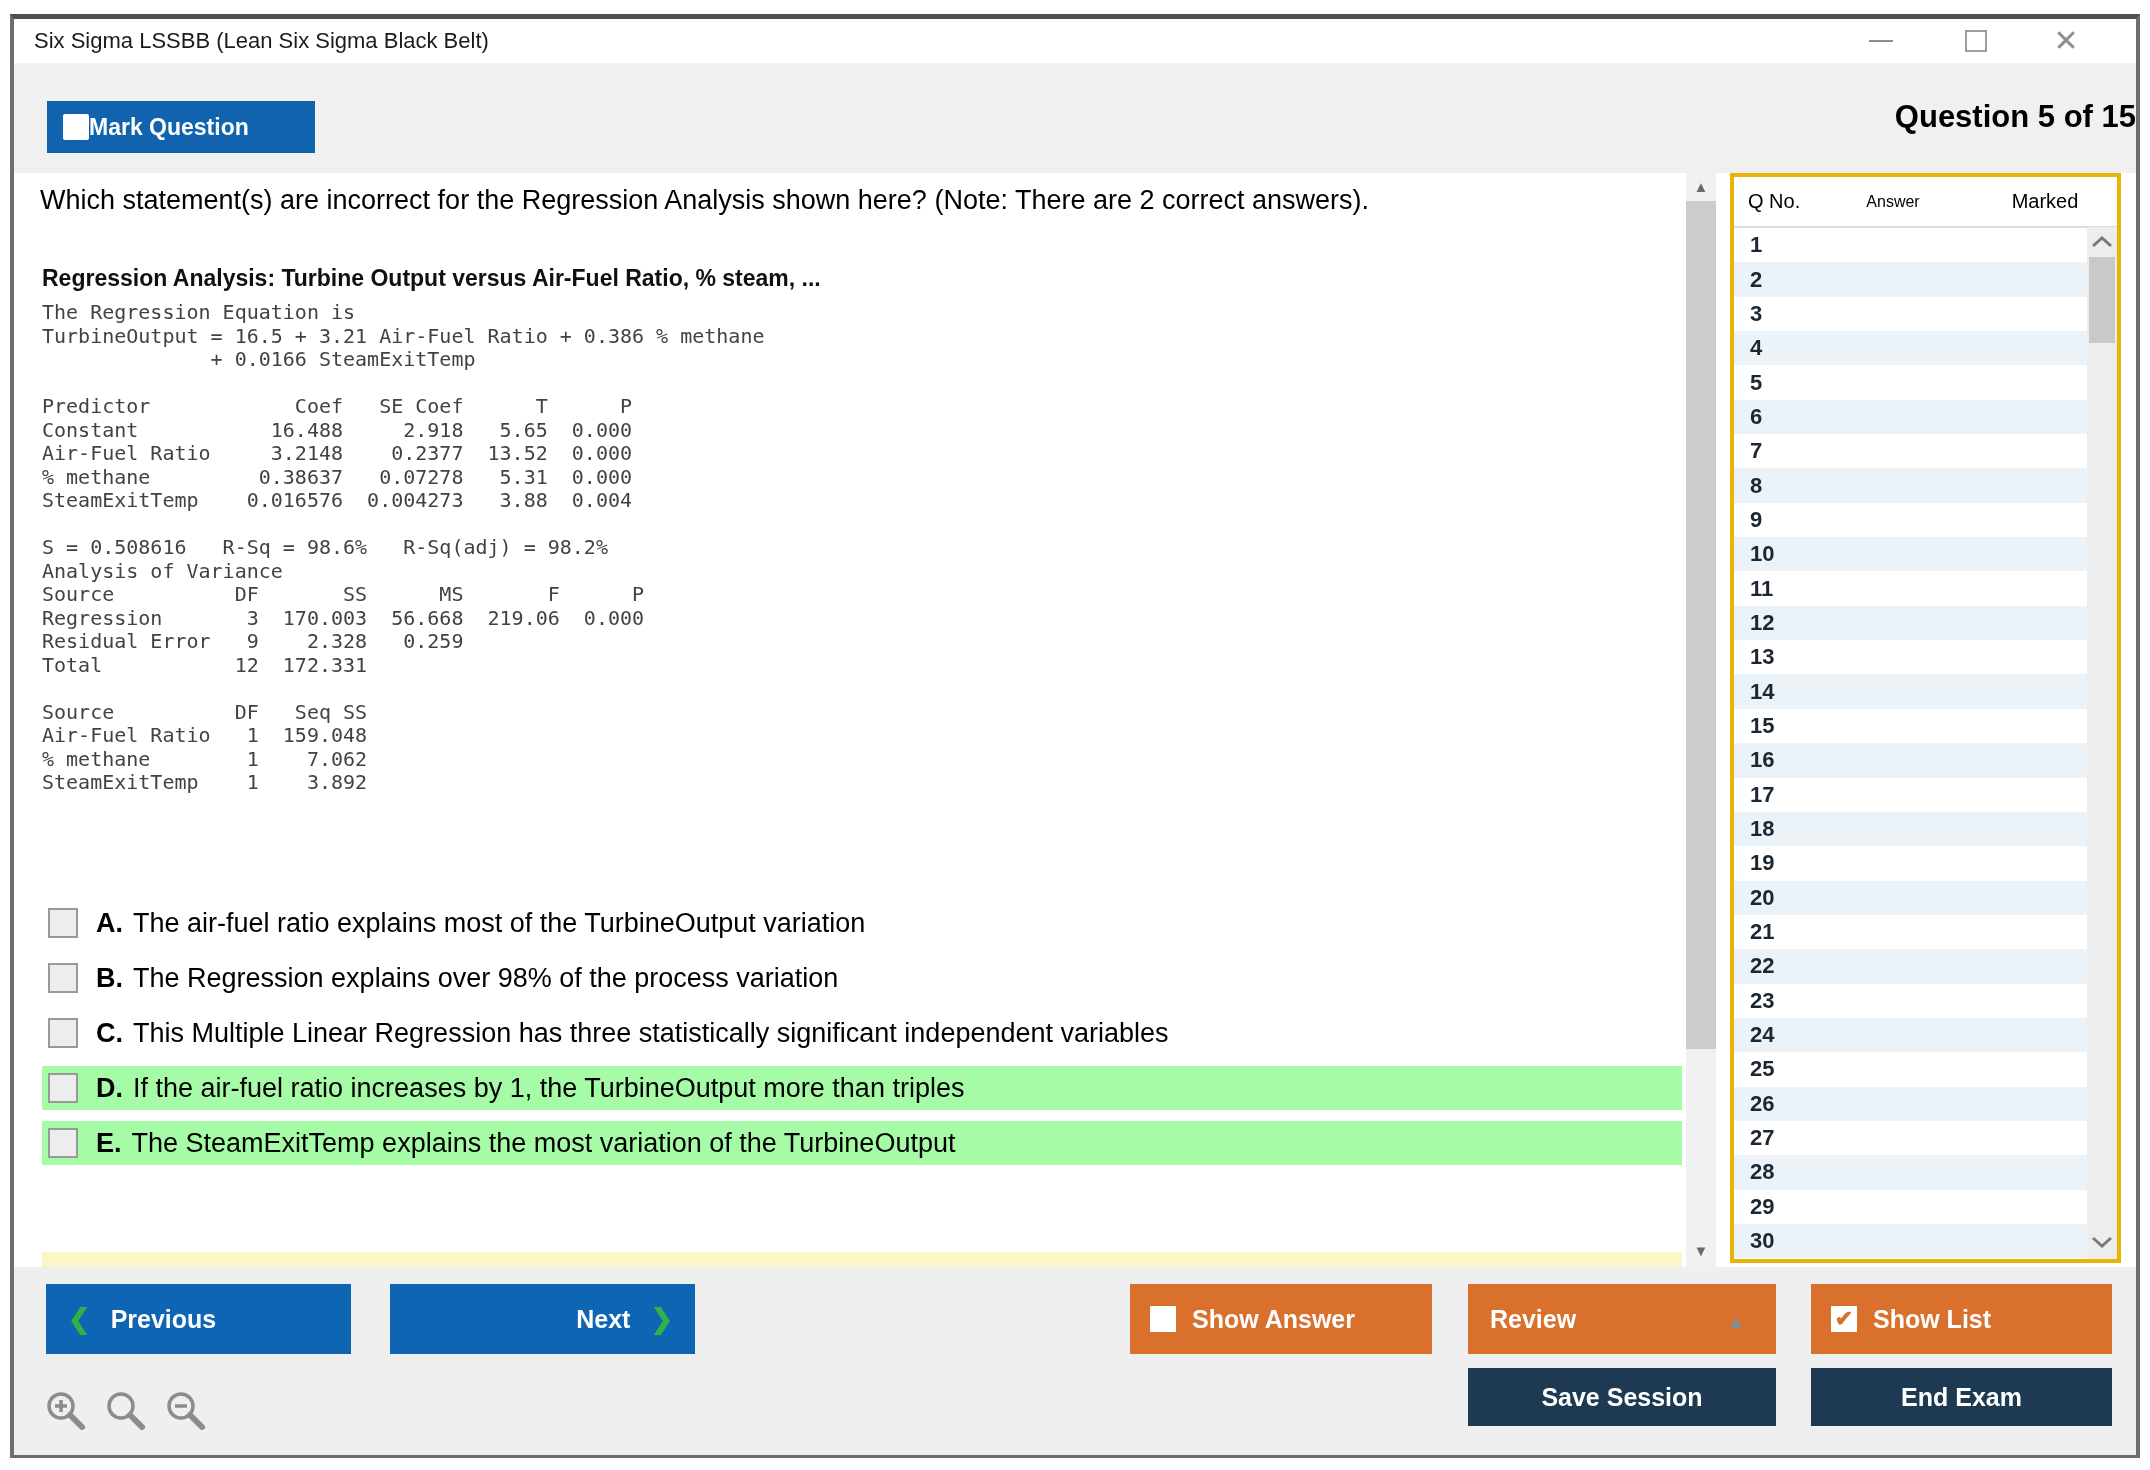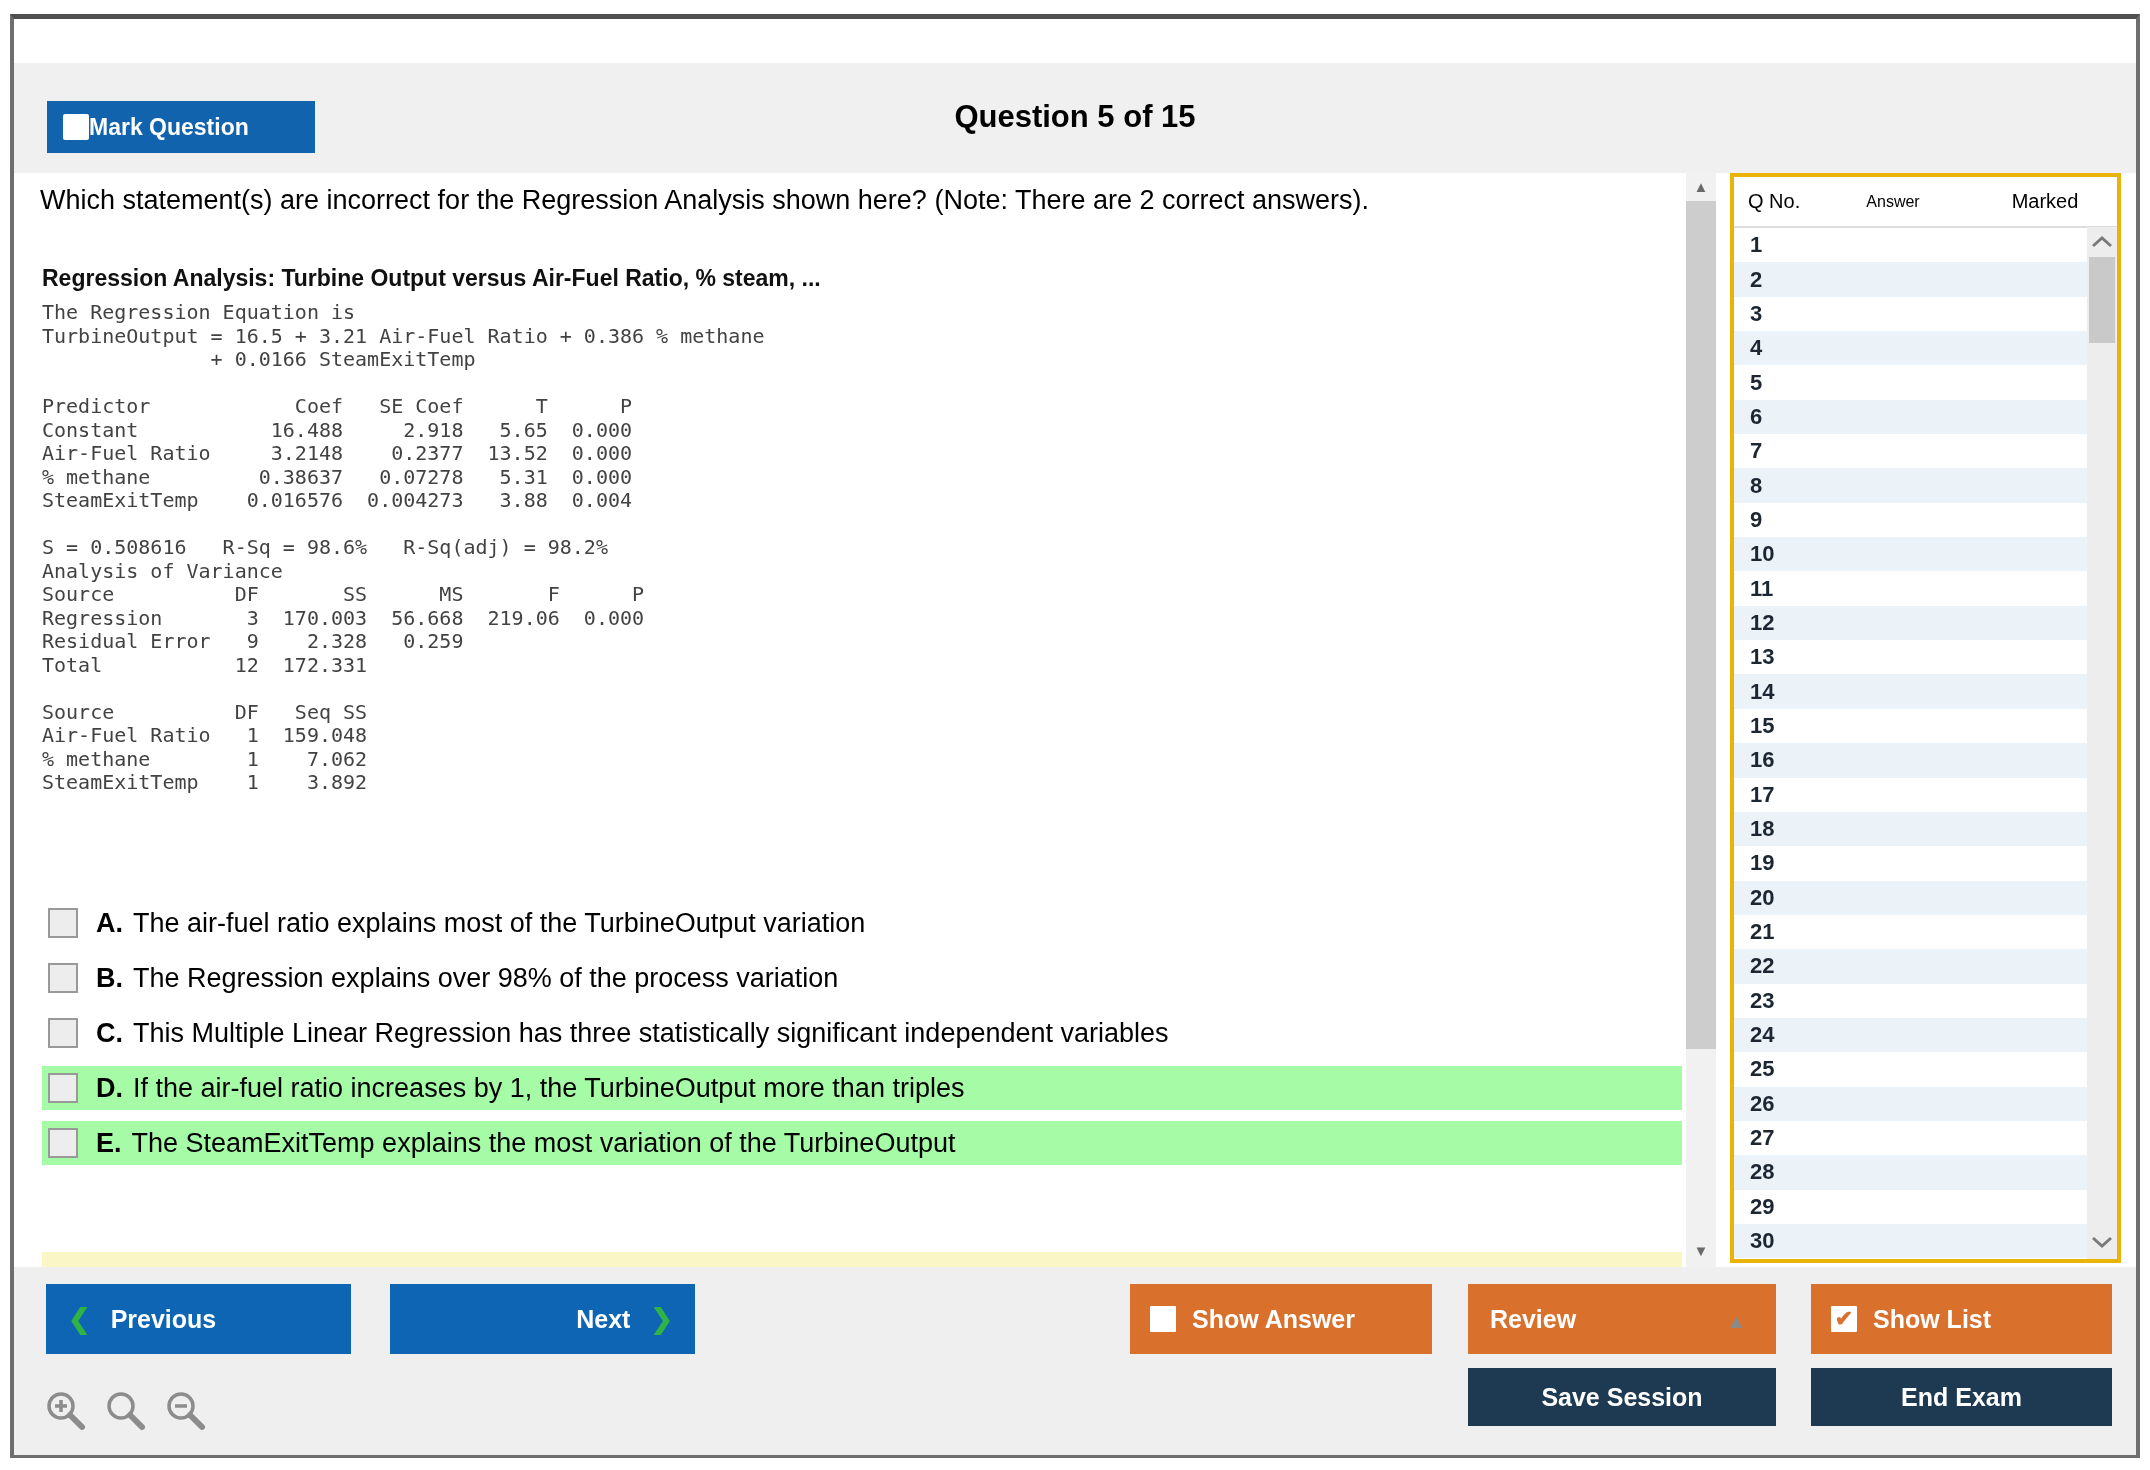--- a/index.html
+++ b/index.html
@@ -23,21 +23,21 @@
   .sq{width:22px;height:22px;border:2px solid #9d9d9d;display:block;box-sizing:border-box;}
   .xglyph{font-size:30px;color:#8f8f8f;line-height:30px;}
   
   .headerstrip{position:absolute;left:0;top:44px;width:100%;height:110px;background:#f0f0f0;}
   .mark-btn{
     position:absolute;left:33px;top:38px;width:268px;height:52px;background:#1263ae;border:none;
     display:flex;align-items:center;padding:0 0 0 16px;cursor:pointer;
   }
   .mark-cb{width:26px;height:26px;background:#ffffff;border-radius:2px;flex:none;}
   .mark-label{color:#ffffff;font-size:23px;font-weight:bold;}
-  .qcounter{position:absolute;left:0;top:36px;width:100%;text-align:center;font-size:31px;font-weight:bold;color:#000;}
+  .qcounter{position:absolute;left:0;top:36px;width:100%;text-align:right;font-size:31px;font-weight:bold;color:#000;}
   
   .content{position:absolute;left:0;top:154px;width:1672px;height:1094px;background:#ffffff;}
   .prompt{position:absolute;left:26px;top:12px;font-size:27px;color:#000;white-space:nowrap;}
   .analysis-title{position:absolute;left:28px;top:92px;font-size:23px;font-weight:bold;color:#101010;white-space:nowrap;}
   .regout{
     position:absolute;left:28px;top:128px;margin:0;
     font-family:"DejaVu Sans Mono",monospace;font-size:20px;line-height:23.5px;color:#424242;
   }
   #options{position:absolute;left:28px;top:728px;width:1640px;}
   .option{height:44px;margin-bottom:11px;display:flex;align-items:center;padding-left:6px;box-sizing:border-box;}
@@ -88,20 +88,32 @@
   .checkmark{color:#d9712d;font-size:22px;font-weight:bold;line-height:22px;}
   .caret{position:absolute;right:30px;top:26px;color:#8a8a8a;font-size:20px;}
   .zoomicons{position:absolute;left:30px;top:122px;display:flex;gap:16px;}
   .zico{width:44px;height:44px;cursor:pointer;}
 </style>
 </head>
 <body>
 
 <div id="window">
 
+  <div class="titlebar">
+    <span class="title">Six Sigma LSSBB (Lean Six Sigma Black Belt)</span>
+    <span class="wc wc-min">
+        <i class="dash"></i>
+      </span>
+    <span class="wc wc-max">
+        <i class="sq"></i>
+      </span>
+    <span class="wc wc-close">
+        <span class="xglyph">✕</span>
+      </span>
+  </div>
 
   <div class="headerstrip">
     <button class="mark-btn">
       <span class="mark-cb"></span>
       <span class="mark-label">Mark Question</span>
     </button>
     <div class="qcounter">Question 5 of 15</div>
   </div>
 
   <div class="content">

